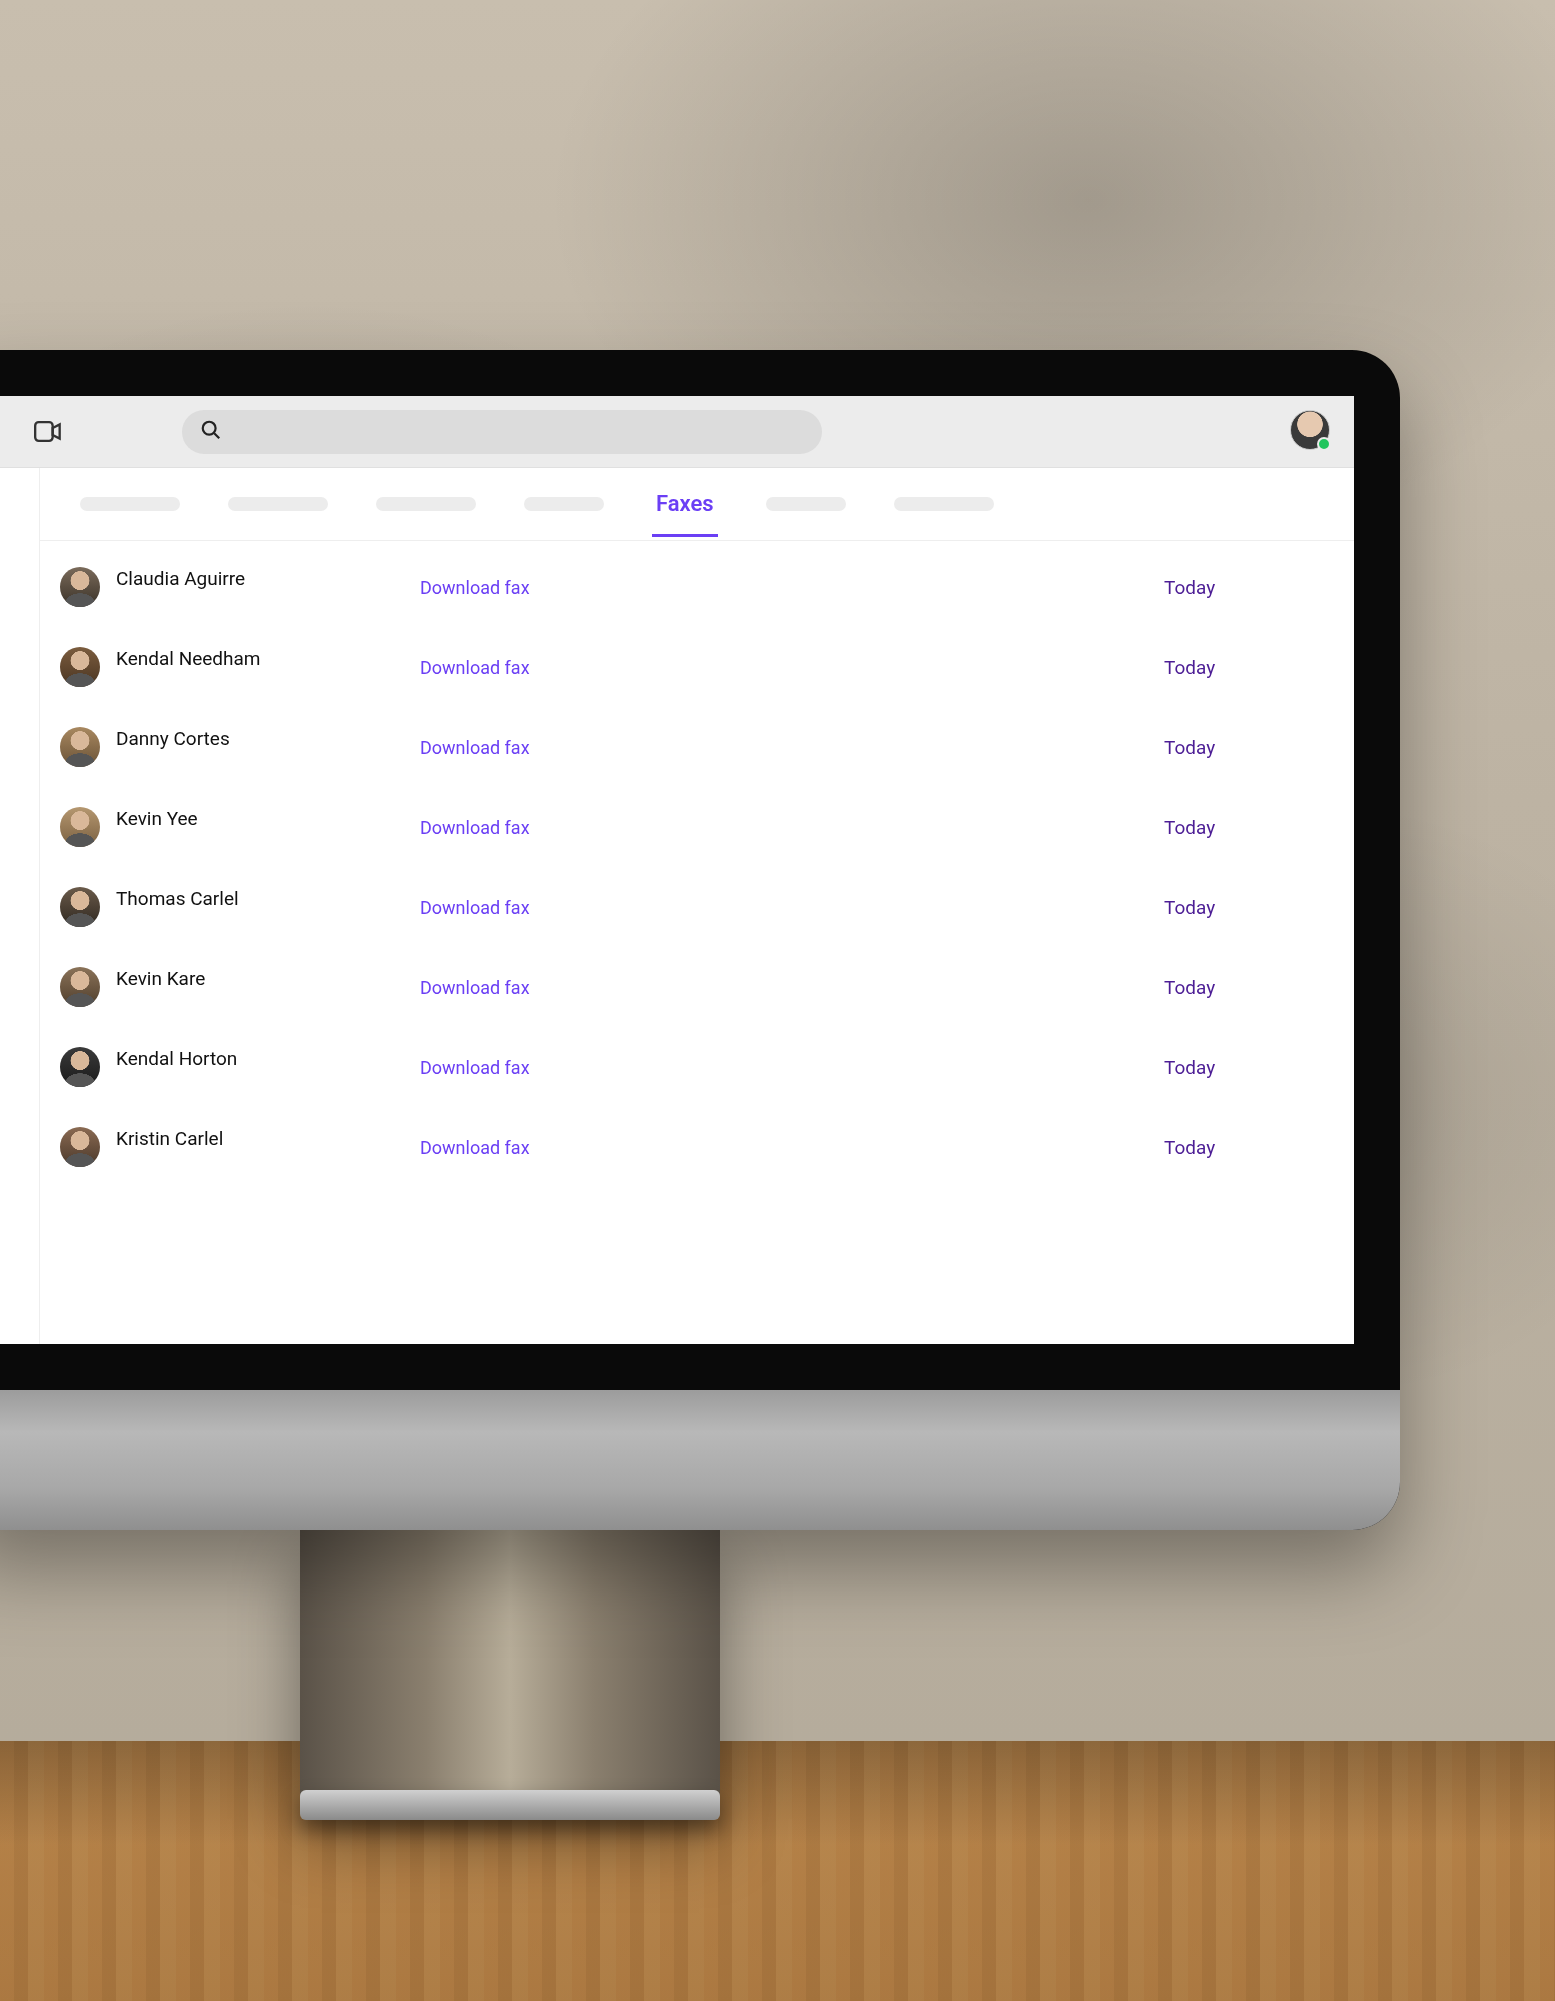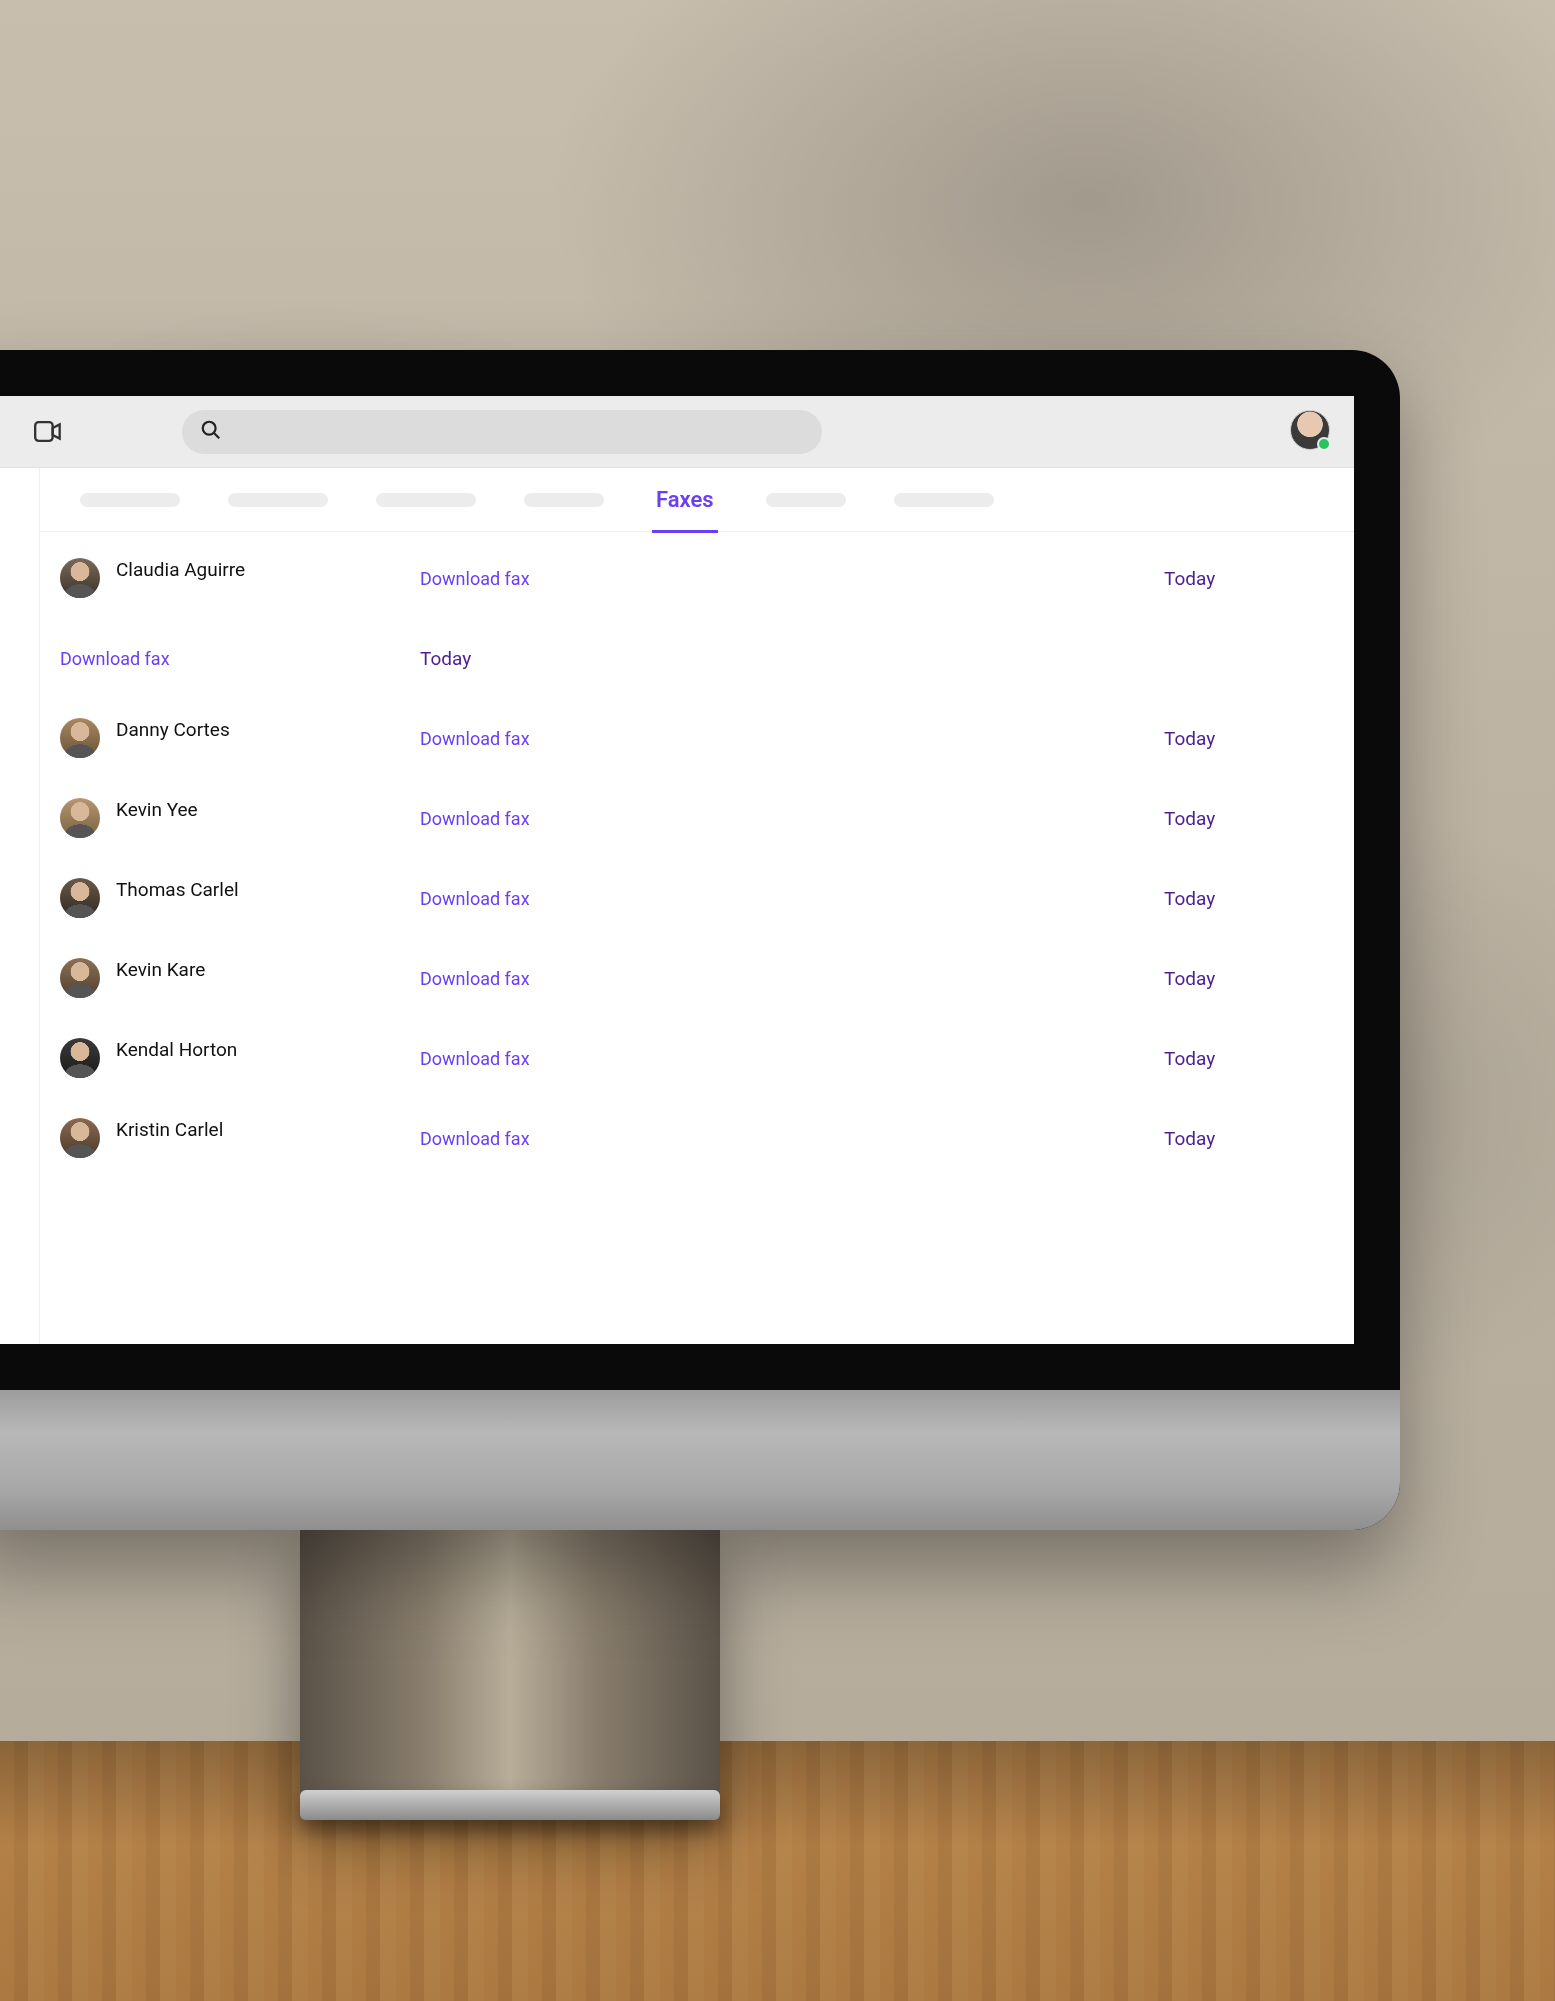--- a/index.html
+++ b/index.html
@@ -148,21 +148,21 @@
   }
   .content {
     flex: 1;
     background: #fff;
     display: flex;
     flex-direction: column;
   }
 
   
   .tabs-row {
-    height: 64px;
+    height: 73px;
     display: flex;
     align-items: center;
     gap: 48px;
     padding: 0 40px;
     border-bottom: 1px solid #eee;
   }
   .tab-placeholder {
     width: 90px; height: 14px;
     background: #ececec;
     border-radius: 7px;
@@ -278,20 +278,24 @@
           <div class="fax-row">
             <div class="sender">
               <div class="avatar v1"></div>
               <span class="sender-name">Claudia Aguirre</span>
             </div>
             <span class="download-link">Download fax</span>
             <span class="time-label">Today</span>
           </div>
 
           <div class="fax-row">
+            <div class="sender">
+              <div class="avatar v2"></div>
+              <span class="sender-name">Kendal Needham</span>
+            </div>
             <span class="download-link">Download fax</span>
             <span class="time-label">Today</span>
           </div>
 
           <div class="fax-row">
             <div class="sender">
               <div class="avatar v3"></div>
               <span class="sender-name">Danny Cortes</span>
             </div>
             <span class="download-link">Download fax</span>

